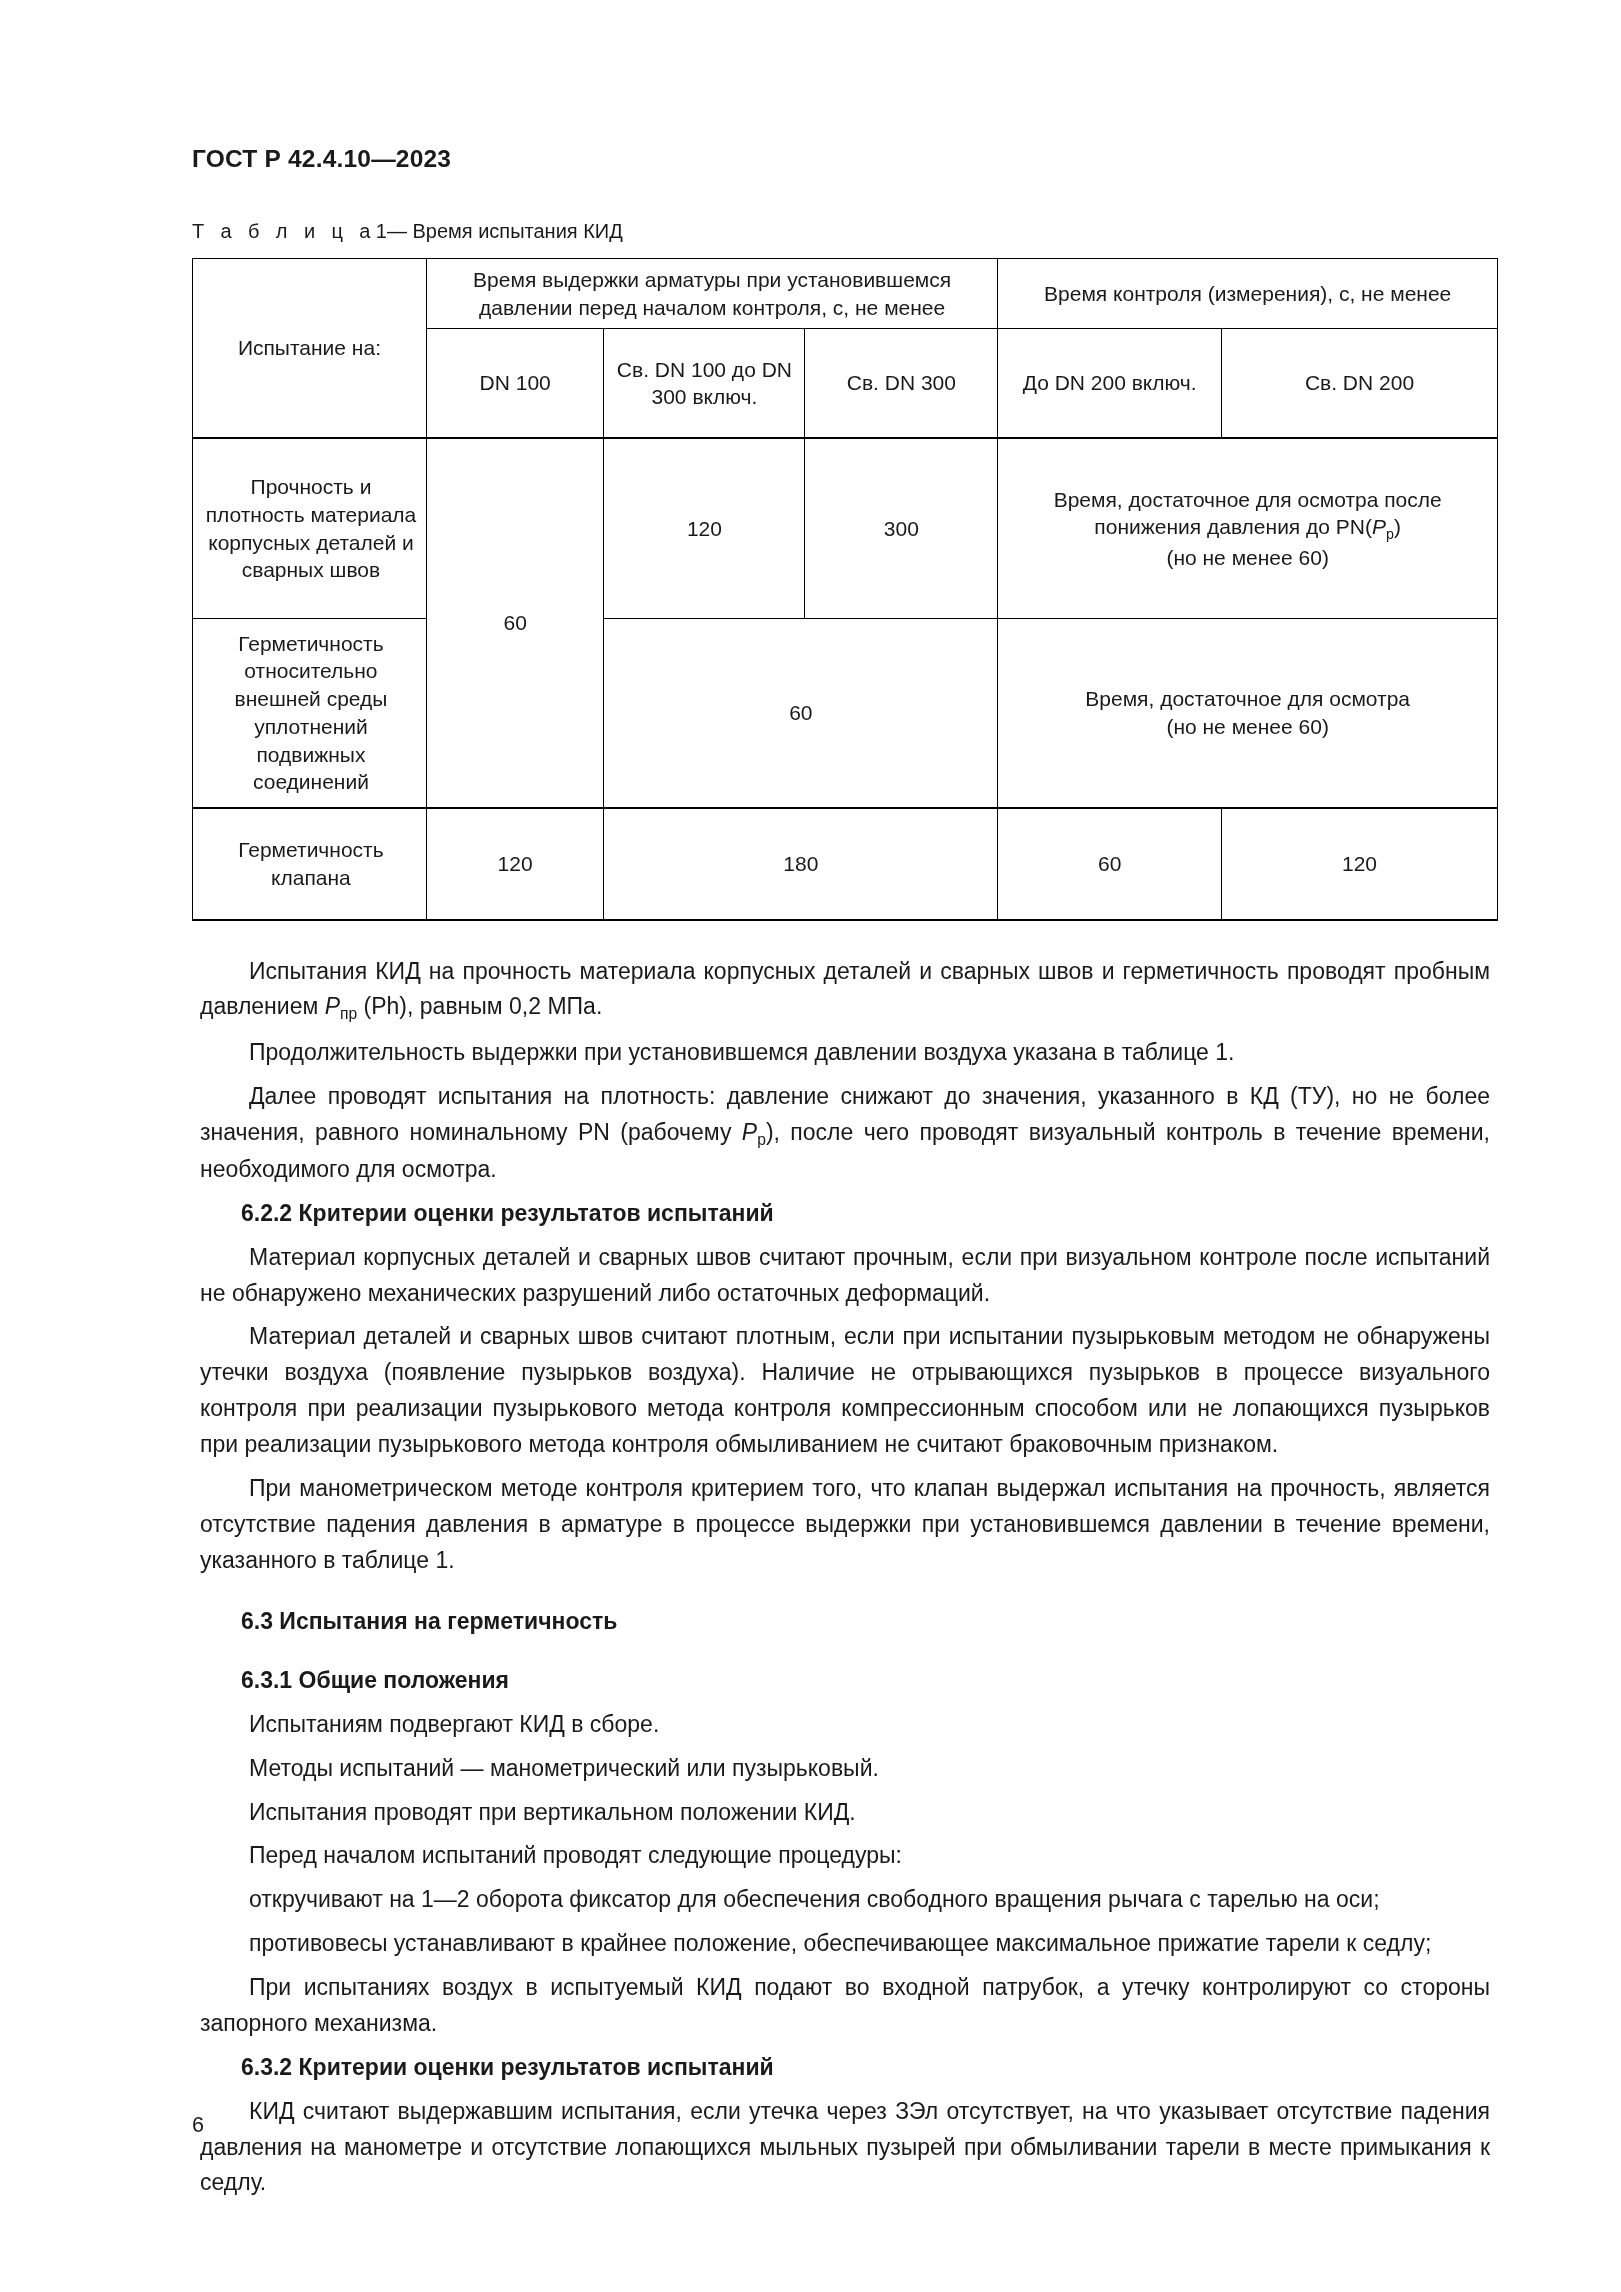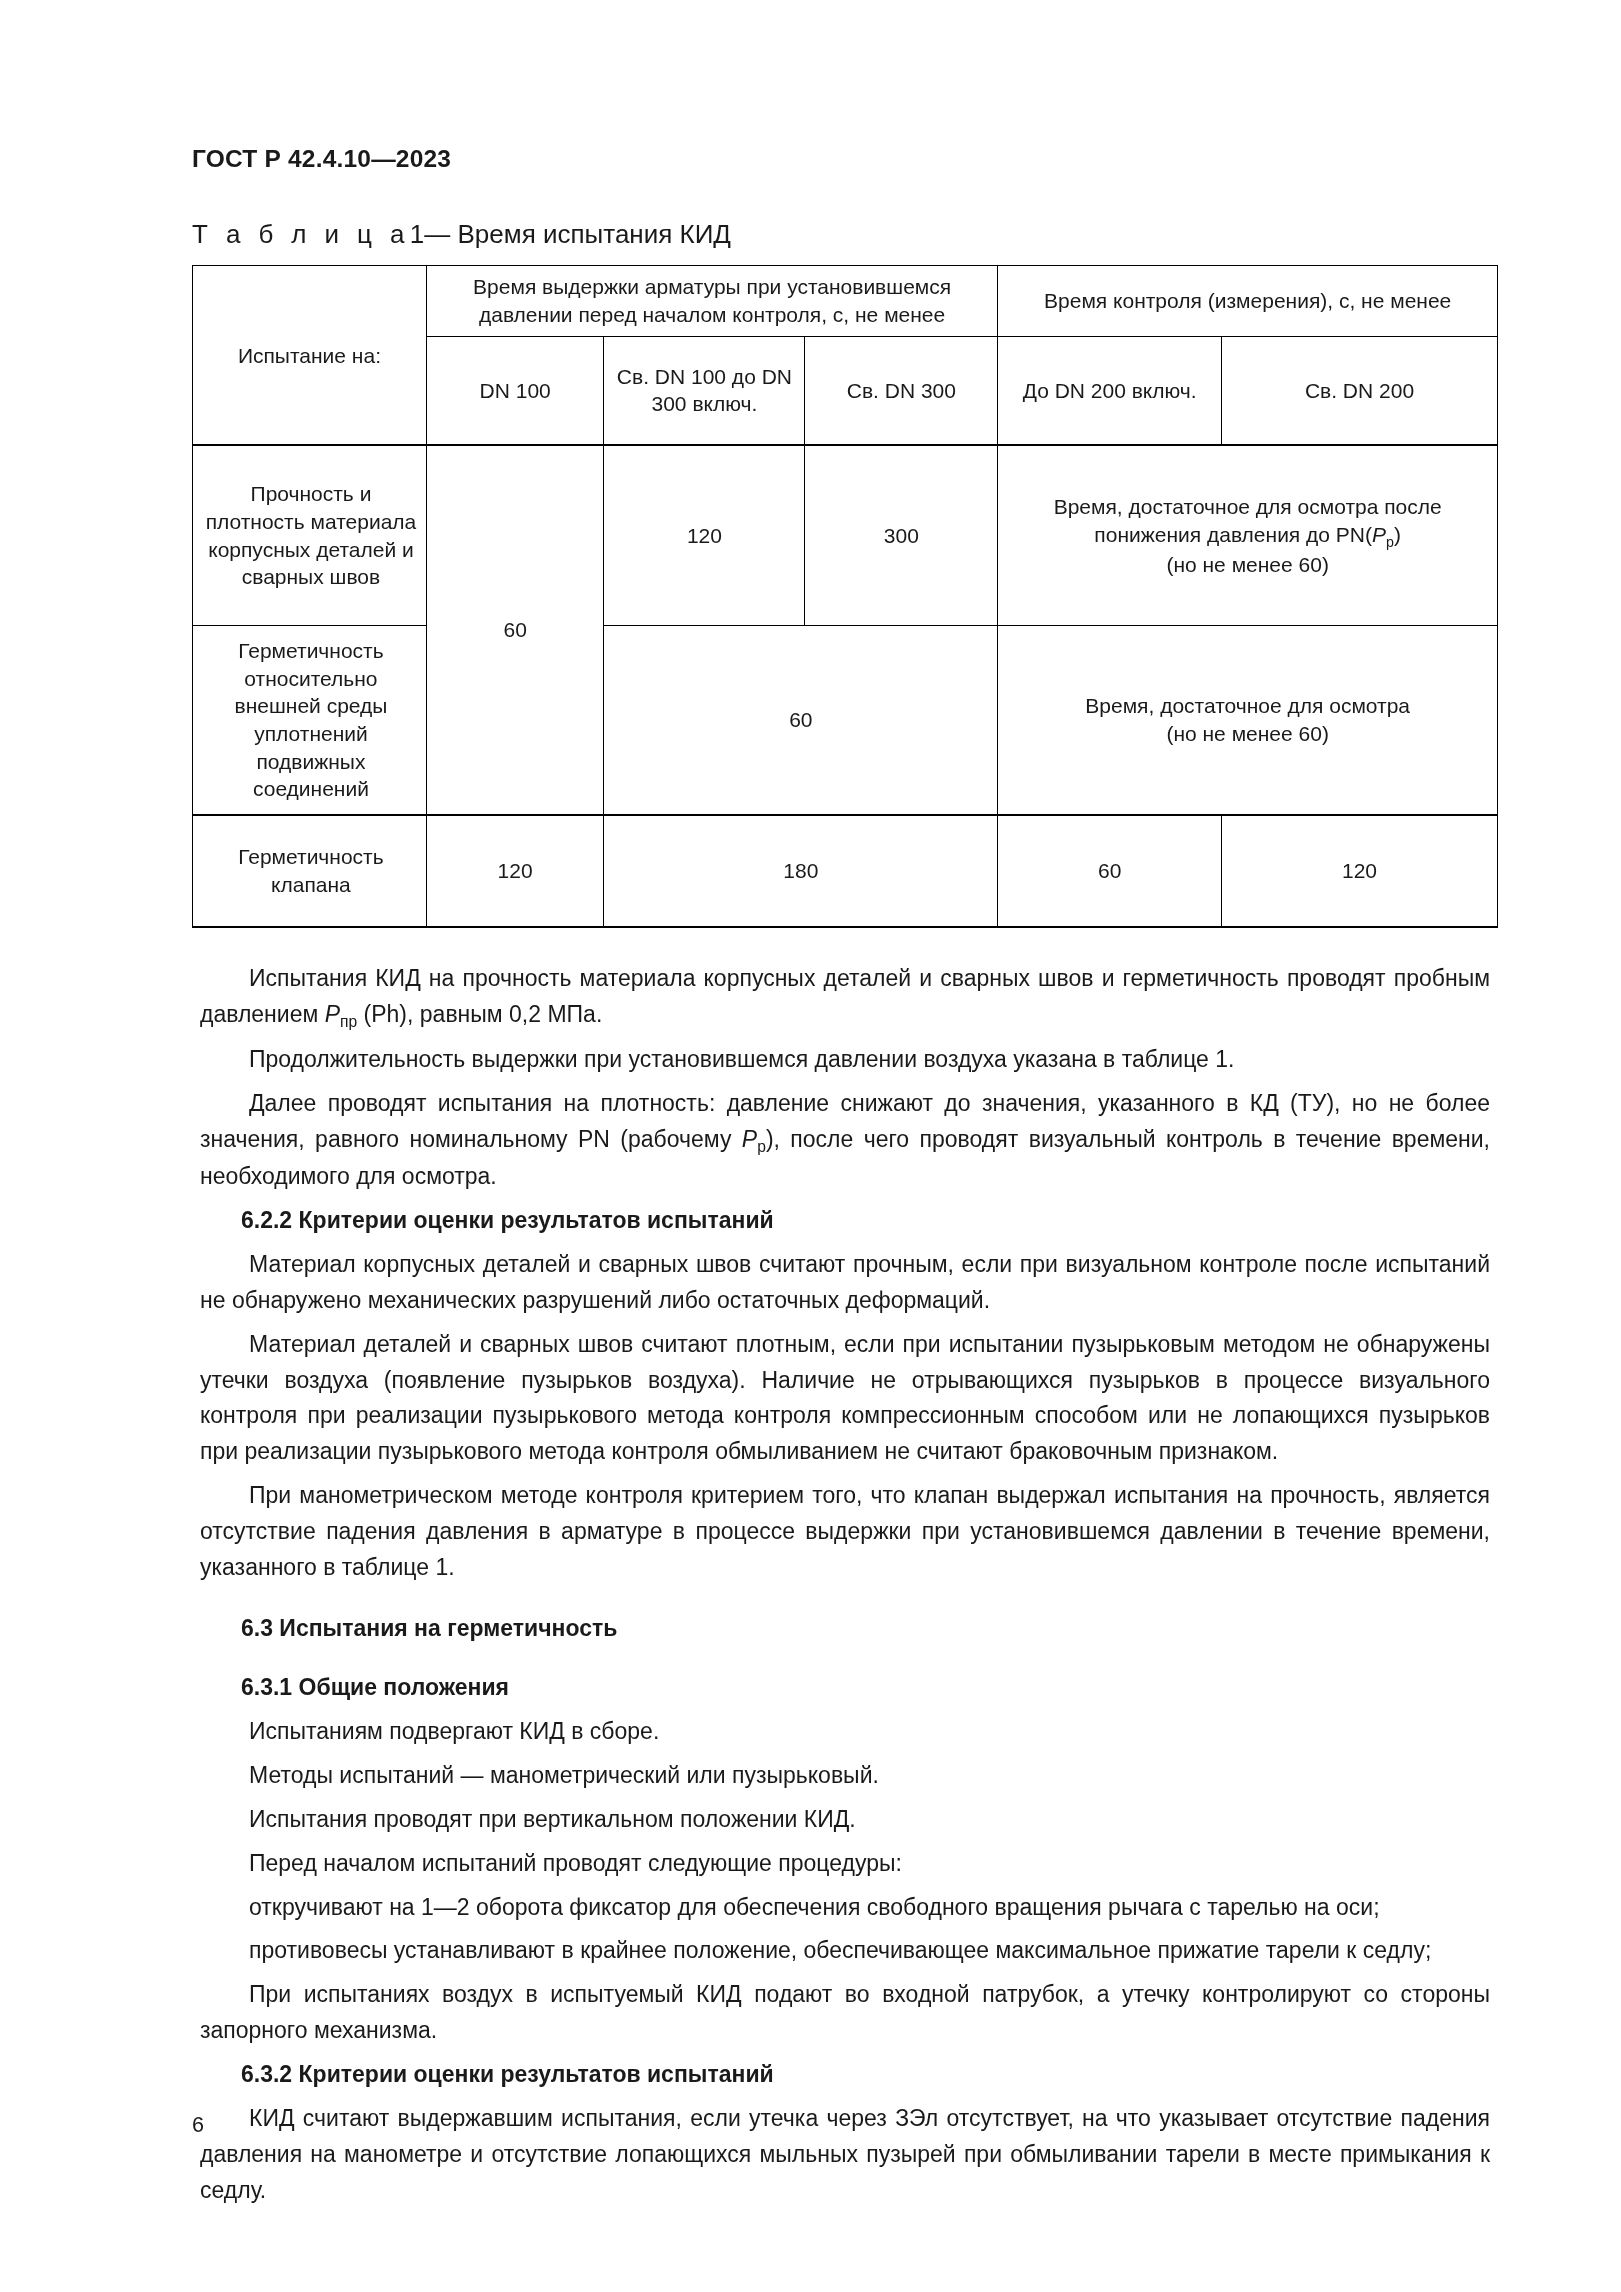--- a/index.html
+++ b/index.html
@@ -34,21 +34,21 @@
   .running-head {
     font-size: 24.5px;
     font-weight: bold;
     letter-spacing: 0.2px;
     margin: 0 0 47px 0;
     line-height: 1;
   }
 
   
   .table-caption {
-    font-size: 26px;
+    font-size: 20px;
     margin: 0 0 15.7px 0;
     line-height: 1.2;
     white-space: nowrap;
   }
   .table-caption .spaced {
     letter-spacing: 5.4px;
   }
 
   
   table.gost {

